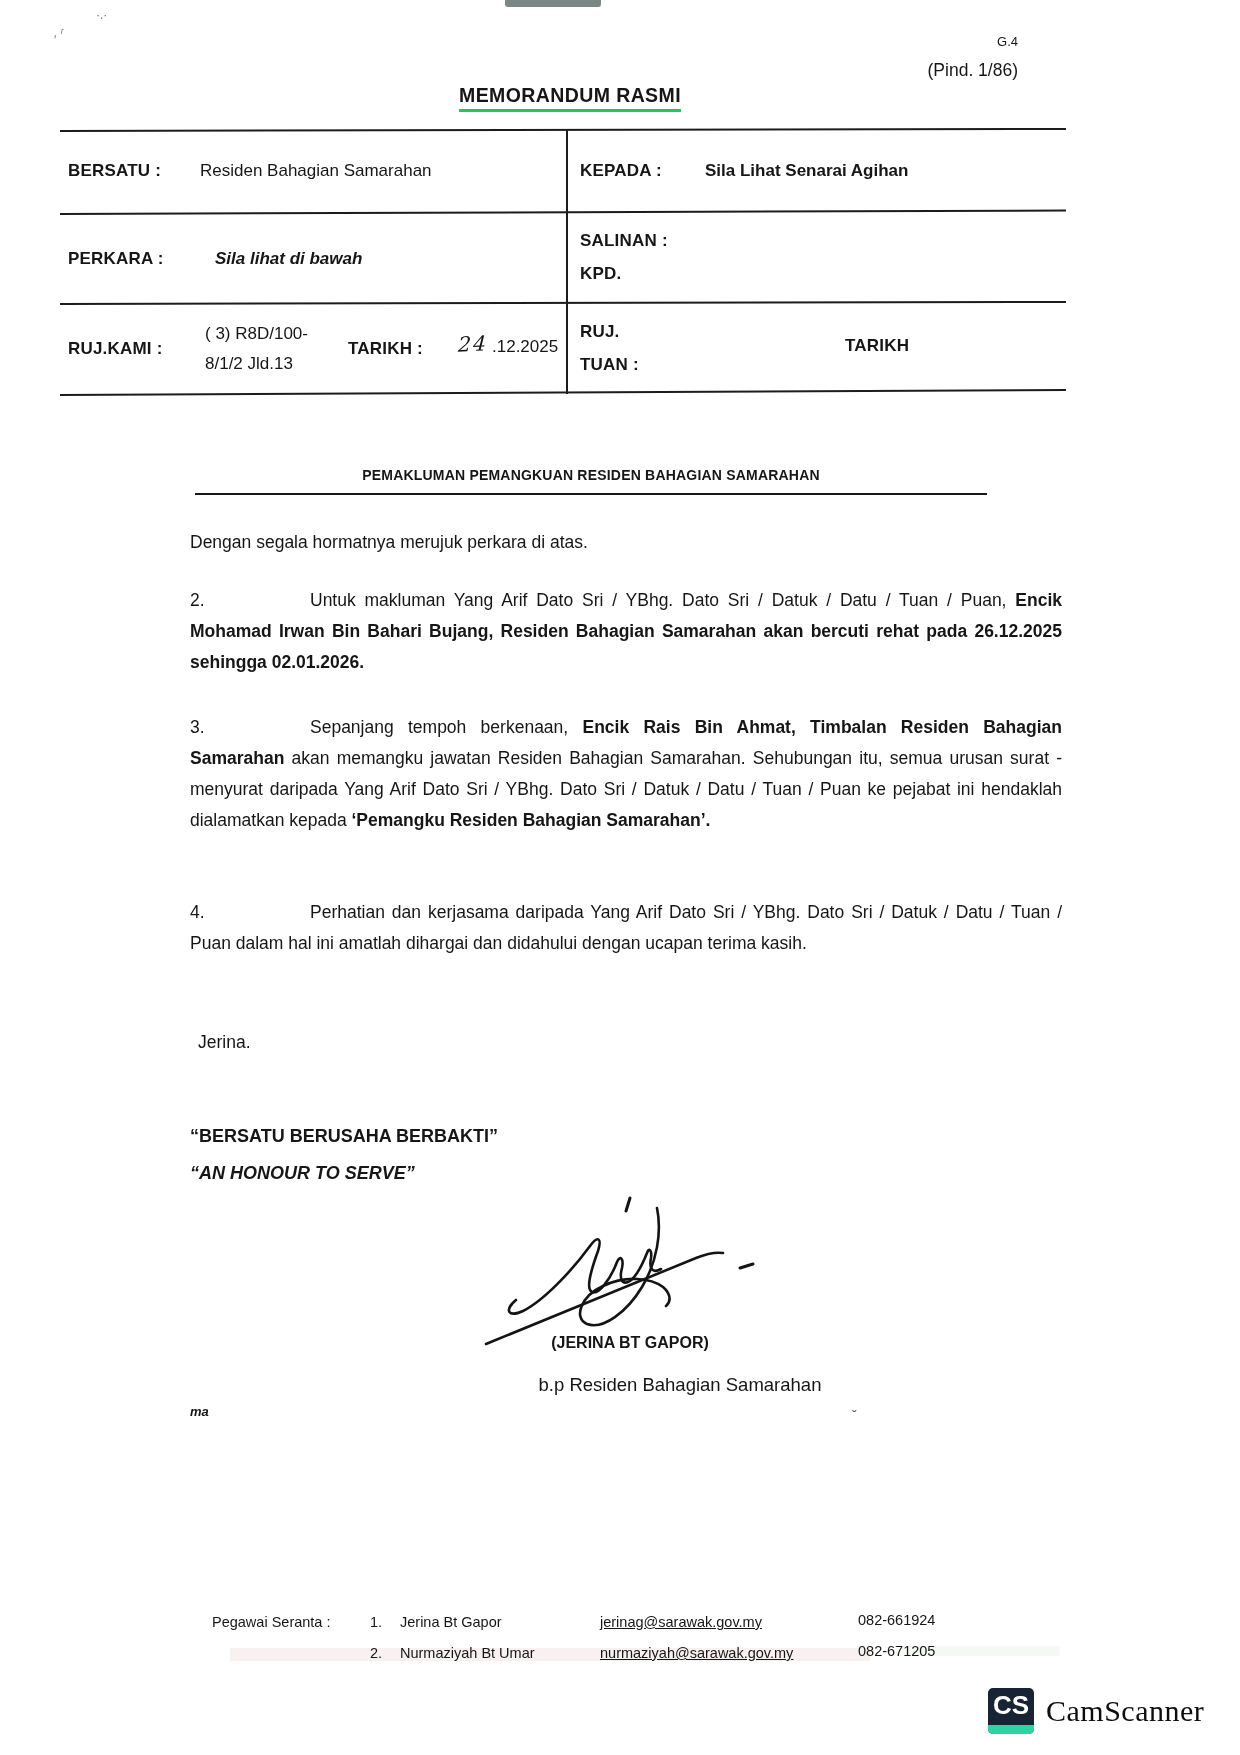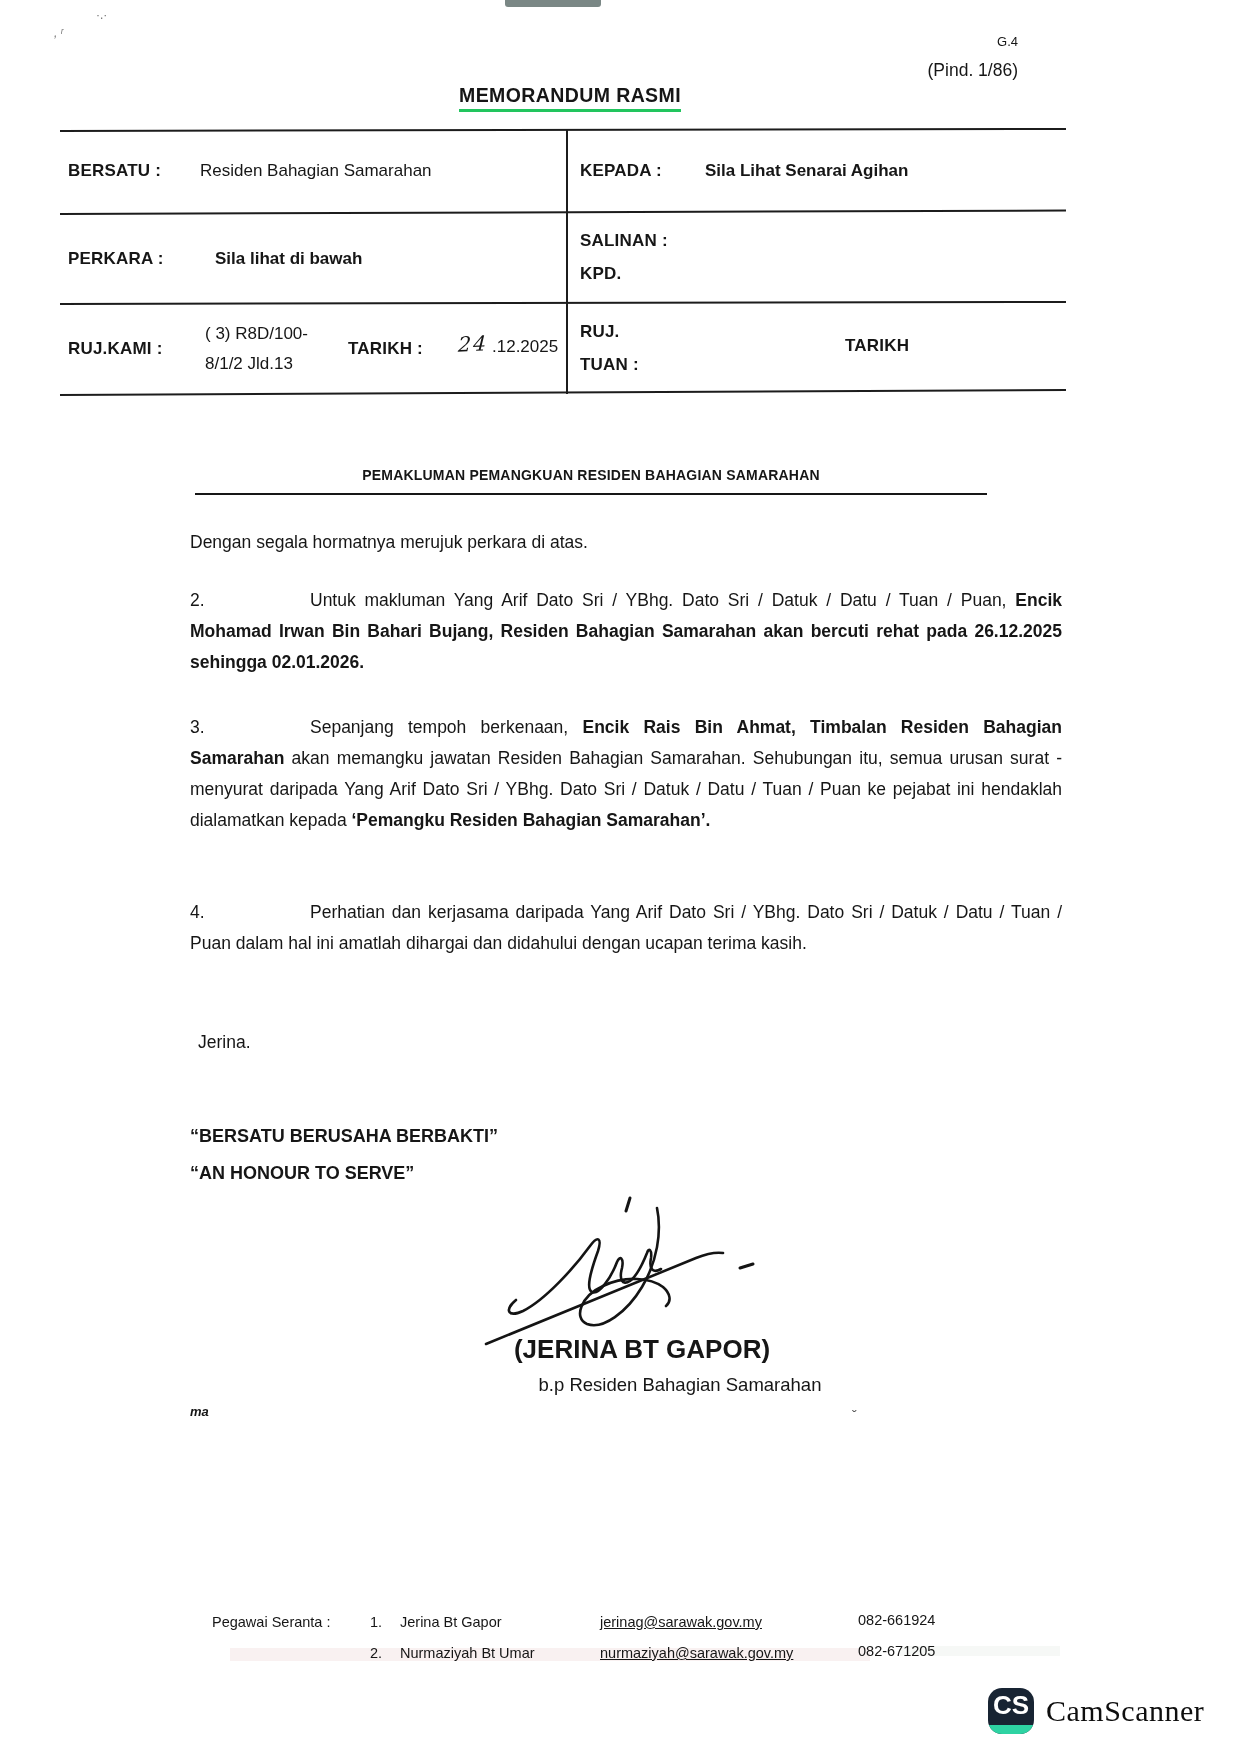--- a/index.html
+++ b/index.html
@@ -4,21 +4,21 @@
 <style>
   * { margin:0; padding:0; box-sizing:border-box; }
   html,body { background:#e8e8e8; }
   .page {
     position:relative; width:1240px; height:1755px;
     background:#ffffff; overflow:hidden;
     font-family:"Liberation Sans", sans-serif; color:#161616;
   }
   .abs { position:absolute; }
   .b { font-weight:bold; }
-  .bi { font-weight:bold; }
+  .bi { font-weight:bold; font-style:italic; }
   .lbl { font-size:17px; font-weight:bold; letter-spacing:.2px; }
   .val { font-size:17px; }
   .hline { position:absolute; height:2px; background:#1c1c1c; transform-origin:left center; }
   .vline { position:absolute; width:2px; background:#1c1c1c; }
   .title {
     font-size:19.5px; font-weight:bold; letter-spacing:.4px;
     border-bottom:3px solid #22c55e; padding-bottom:2px; display:inline-block;
   }
   .subject-wrap { text-align:center; border-bottom:2.5px solid #161616; padding-bottom:9px; }
   .subject { font-size:14px; font-weight:bold; letter-spacing:.2px; }
@@ -30,21 +30,21 @@
   .pnum { position:absolute; left:0; top:0; text-indent:0; }
   .motto { text-align:left; font-size:18px; line-height:37px; }
   .handwrit {
     font-family:"DejaVu Serif", serif; font-style:italic; font-size:20.5px;
     display:inline-block; transform:rotate(-3deg) skewX(-6deg); letter-spacing:2px;
   }
   .footer-txt { font-size:14.5px; }
   .email { text-decoration:underline; }
   .cs-logo {
     position:absolute; left:988px; top:1688px; width:46px; height:46px;
-    background:#182433; border-radius:14px; overflow:hidden;
+    background:#182433; border-radius:5px; overflow:hidden;
   }
   .cs-logo .cs-txt {
     position:absolute; top:2px; left:0; width:100%; text-align:center;
     color:#ffffff; font-weight:bold; font-size:26px; font-family:"Liberation Sans",sans-serif;
   }
   .cs-logo .cs-strip { position:absolute; bottom:0; left:0; width:100%; height:9px; background:#2ed3a3; }
   .cs-brand { font-family:"Liberation Serif", serif; font-size:30px; color:#0e0e0e; letter-spacing:.5px; }
   .smudge { position:absolute; pointer-events:none; }
   .mark { color:#4a4a4a; font-size:12px; }
 </style>
@@ -125,21 +125,21 @@
   <svg class="abs" style="left:478px; top:1190px;" width="290" height="160" viewBox="0 0 290 160">
     <g fill="none" stroke="#141414" stroke-width="2.6" stroke-linecap="round">
       <path d="M 152 8 L 148 21" stroke-width="3"></path>
       <path d="M 38 110 C 26 120, 30 128, 45 121 C 67 110, 96 78, 112 56 C 120 45, 124 48, 120 61 C 112 83, 108 99, 114 102 C 121 105, 133 88, 139 72 C 142 65, 146 68, 144 78 C 141 89, 144 96, 152 91 C 160 85, 165 73, 169 63 C 171 57, 174 60, 173 68 C 171 78, 174 84, 183 79"></path>
       <path d="M 179 18 C 184 42, 179 72, 164 97 C 149 122, 125 140, 109 134 C 95 128, 103 106, 125 96 C 148 85, 173 88, 185 97 C 192 103, 194 111, 188 116"></path>
       <path d="M 8 154 L 218 68 C 228 64, 238 62, 245 63"></path>
       <path d="M 262 78 L 275 74" stroke-width="3"></path>
     </g>
   </svg>
 
-  <div class="abs b" style="left:392px; top:1334px; width:500px; text-align:center; font-size:26px;">(JERINA BT GAPOR)</div>
+  <div class="abs b" style="left:380px; top:1334px; width:500px; text-align:center; font-size:16px;">(JERINA BT GAPOR)</div>
   <div class="abs" style="left:430px; top:1374px; width:500px; text-align:center; font-size:18.5px;">b.p Residen Bahagian Samarahan</div>
 
   <span class="abs" style="left:190px; top:1404px; font-size:13px; font-style:italic; font-weight:bold;">ma</span>
   <span class="abs mark" style="left:852px; top:1396px; font-size:14px;">ˬ</span>
 
   <span class="abs footer-txt" style="left:212px; top:1614px;">Pegawai Seranta :</span>
 
   <span class="abs footer-txt" style="left:370px; top:1614px;">1.</span>
   <span class="abs footer-txt" style="left:400px; top:1614px;">Jerina Bt Gapor</span>
   <span class="abs footer-txt email" style="left:600px; top:1614px;">jerinag@sarawak.gov.my</span>

